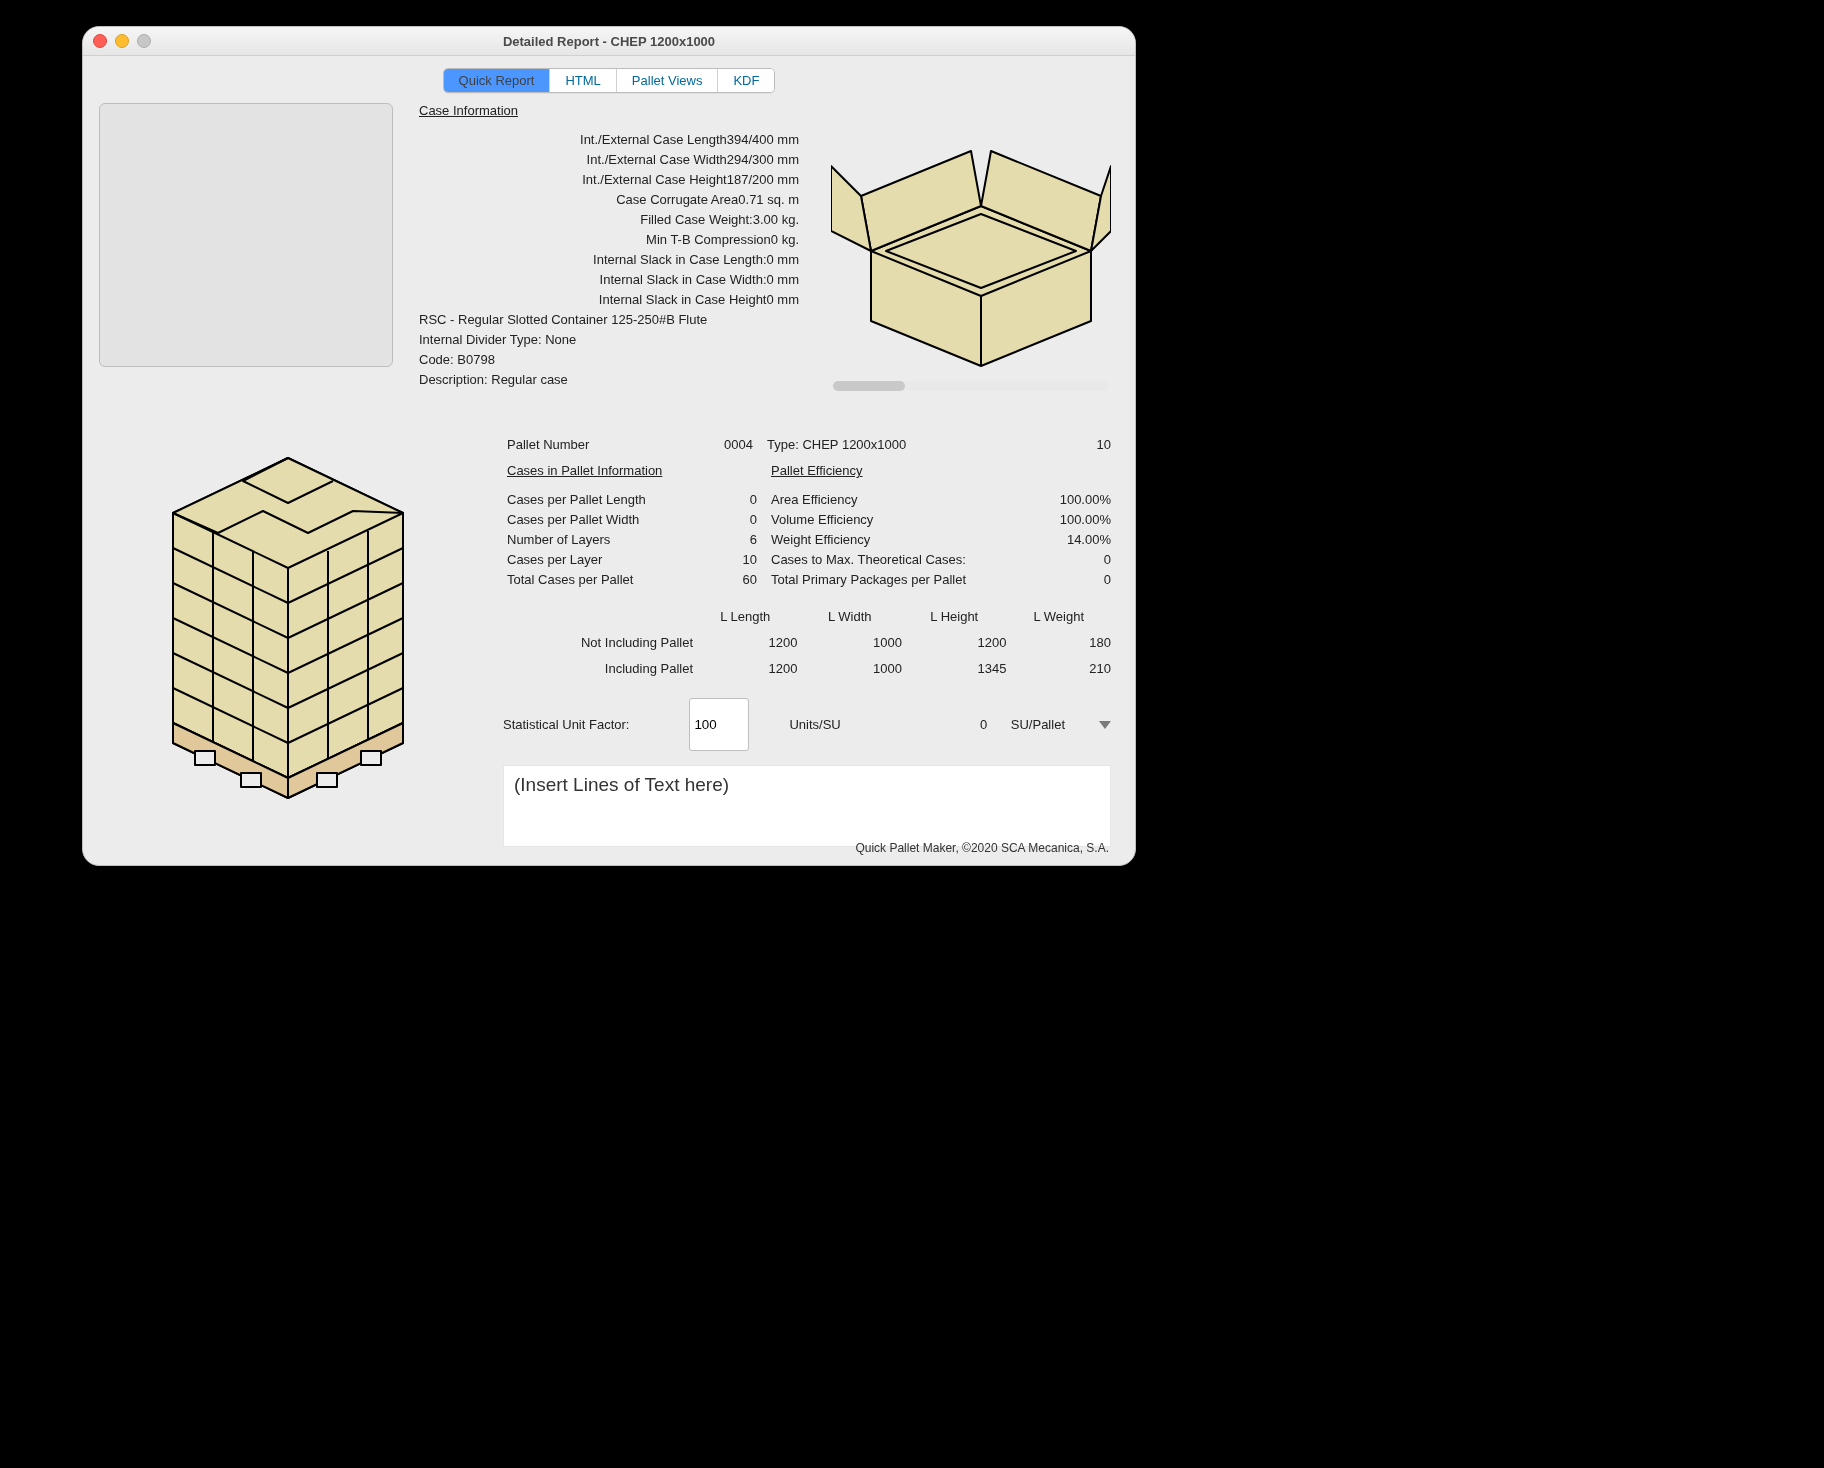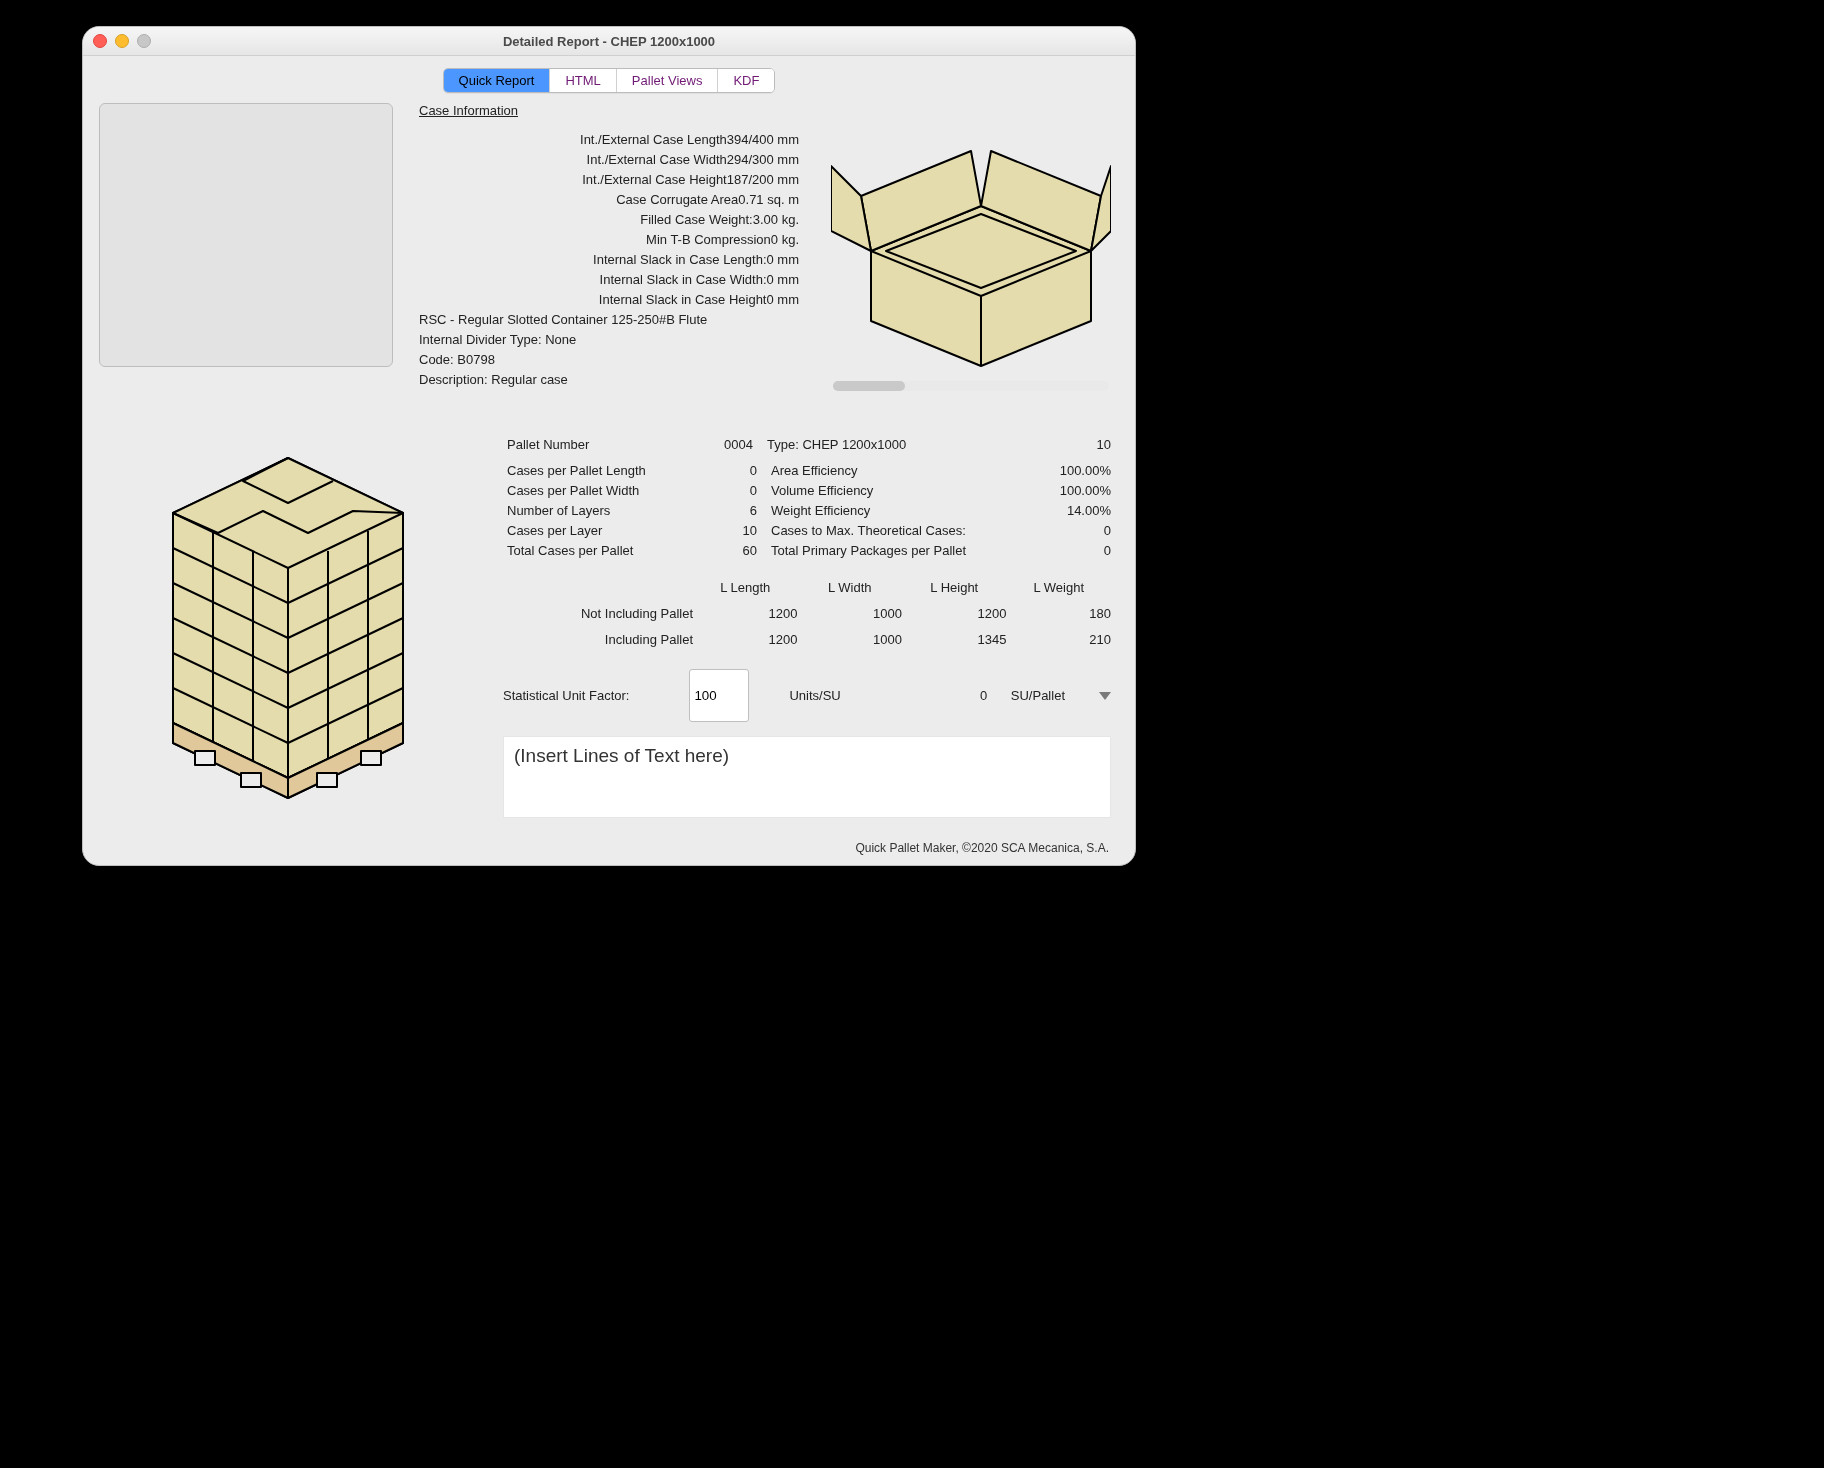--- a/index.html
+++ b/index.html
@@ -7,23 +7,23 @@
   .window{position:absolute;left:82px;top:26px;width:1052px;height:838px;background:#ececec;border-radius:17px;box-shadow:0 22px 50px rgba(0,0,0,.55);overflow:hidden;border:1px solid #bfbfbf;}
   .titlebar{height:28px;background:linear-gradient(#f6f6f6,#e6e6e6);border-bottom:1px solid #d0d0d0;display:flex;align-items:center;position:relative;}
   .traffic{display:flex;gap:8px;margin-left:10px;}
   .tl{width:12px;height:12px;border-radius:50%;}
   .red{background:#ff5f57;border:1px solid #e24640;}
   .yellow{background:#febc2e;border:1px solid #d6a126;}
   .green{background:#c7c7c7;border:1px solid #adadad;}
   .title{position:absolute;left:0;right:0;text-align:center;font-size:13px;font-weight:600;color:#4a4a4a;}
   .toolbar{height:48px;background:#ececec;display:flex;justify-content:center;align-items:center;}
   .seg{display:flex;border:1px solid #bcbcbc;border-radius:5px;overflow:hidden;background:#fff;box-shadow:0 1px 0 rgba(0,0,0,.05);}
-  .seg button{border:none;background:#fff;padding:4px 15px;font-size:13px;color:#701a75;border-right:1px solid #d0d0d0;cursor:pointer;}
+  .seg button{border:none;background:#fff;padding:4px 15px;font-size:13px;color:#0369a1;border-right:1px solid #d0d0d0;cursor:pointer;}
   .seg button:last-child{border-right:none;}
-  .seg button.active{background:#4c97ff;color:#000000;}
+  .seg button.active{background:#4c97ff;color:#404040;}
   .content{position:absolute;top:76px;left:0;right:0;bottom:0;padding:12px 24px 10px 24px;}
   .sectionTitle{text-decoration:underline;font-size:13px;margin-bottom:6px;}
   .placeholder{position:absolute;left:16px;top:0;width:292px;height:262px;border:1px solid #bdbdbd;border-radius:6px;background:#e3e3e3;}
   .caseInfo{position:absolute;left:336px;top:0;width:380px;}
   .caseInfo .row{display:flex;justify-content:flex-end;font-size:13px;line-height:20px;}
   .caseInfo .plain{font-size:13px;line-height:20px;}
   .boxArt{position:absolute;right:24px;top:8px;width:280px;height:260px;}
   .progress{position:absolute;right:26px;top:278px;width:276px;height:10px;border-radius:5px;background:#e9e9e9;}
   .progress .bar{width:26%;height:100%;border-radius:5px;background:#c9c9c9;}
   .palletArt{position:absolute;left:20px;top:300px;width:360px;height:410px;}
@@ -183,20 +183,24 @@
           <div class="colL pair">
               <span style="padding-left:4px;">Pallet Number</span>
               <span>0004</span>
             </div>
           <div class="colR pair" style="padding-left:14px;">
               <span>Type: CHEP 1200x1000</span>
               <span>10</span>
             </div>
         </div>
 
+        <div class="row2col" style="margin-top:8px;">
+          <div class="colL sectionTitle" style="padding-left:4px;">Cases in Pallet Information</div>
+          <div class="colR sectionTitle" style="padding-left:14px;">Pallet Efficiency</div>
+        </div>
 
         <div class="row2col twoCol" style="margin-top:6px;">
           <div class="colL" style="padding-left:4px;">
             <div class="row">
                 <span>Cases per Pallet Length</span>
                 <span>0</span>
               </div>
             <div class="row">
                 <span>Cases per Pallet Width</span>
                 <span>0</span>

